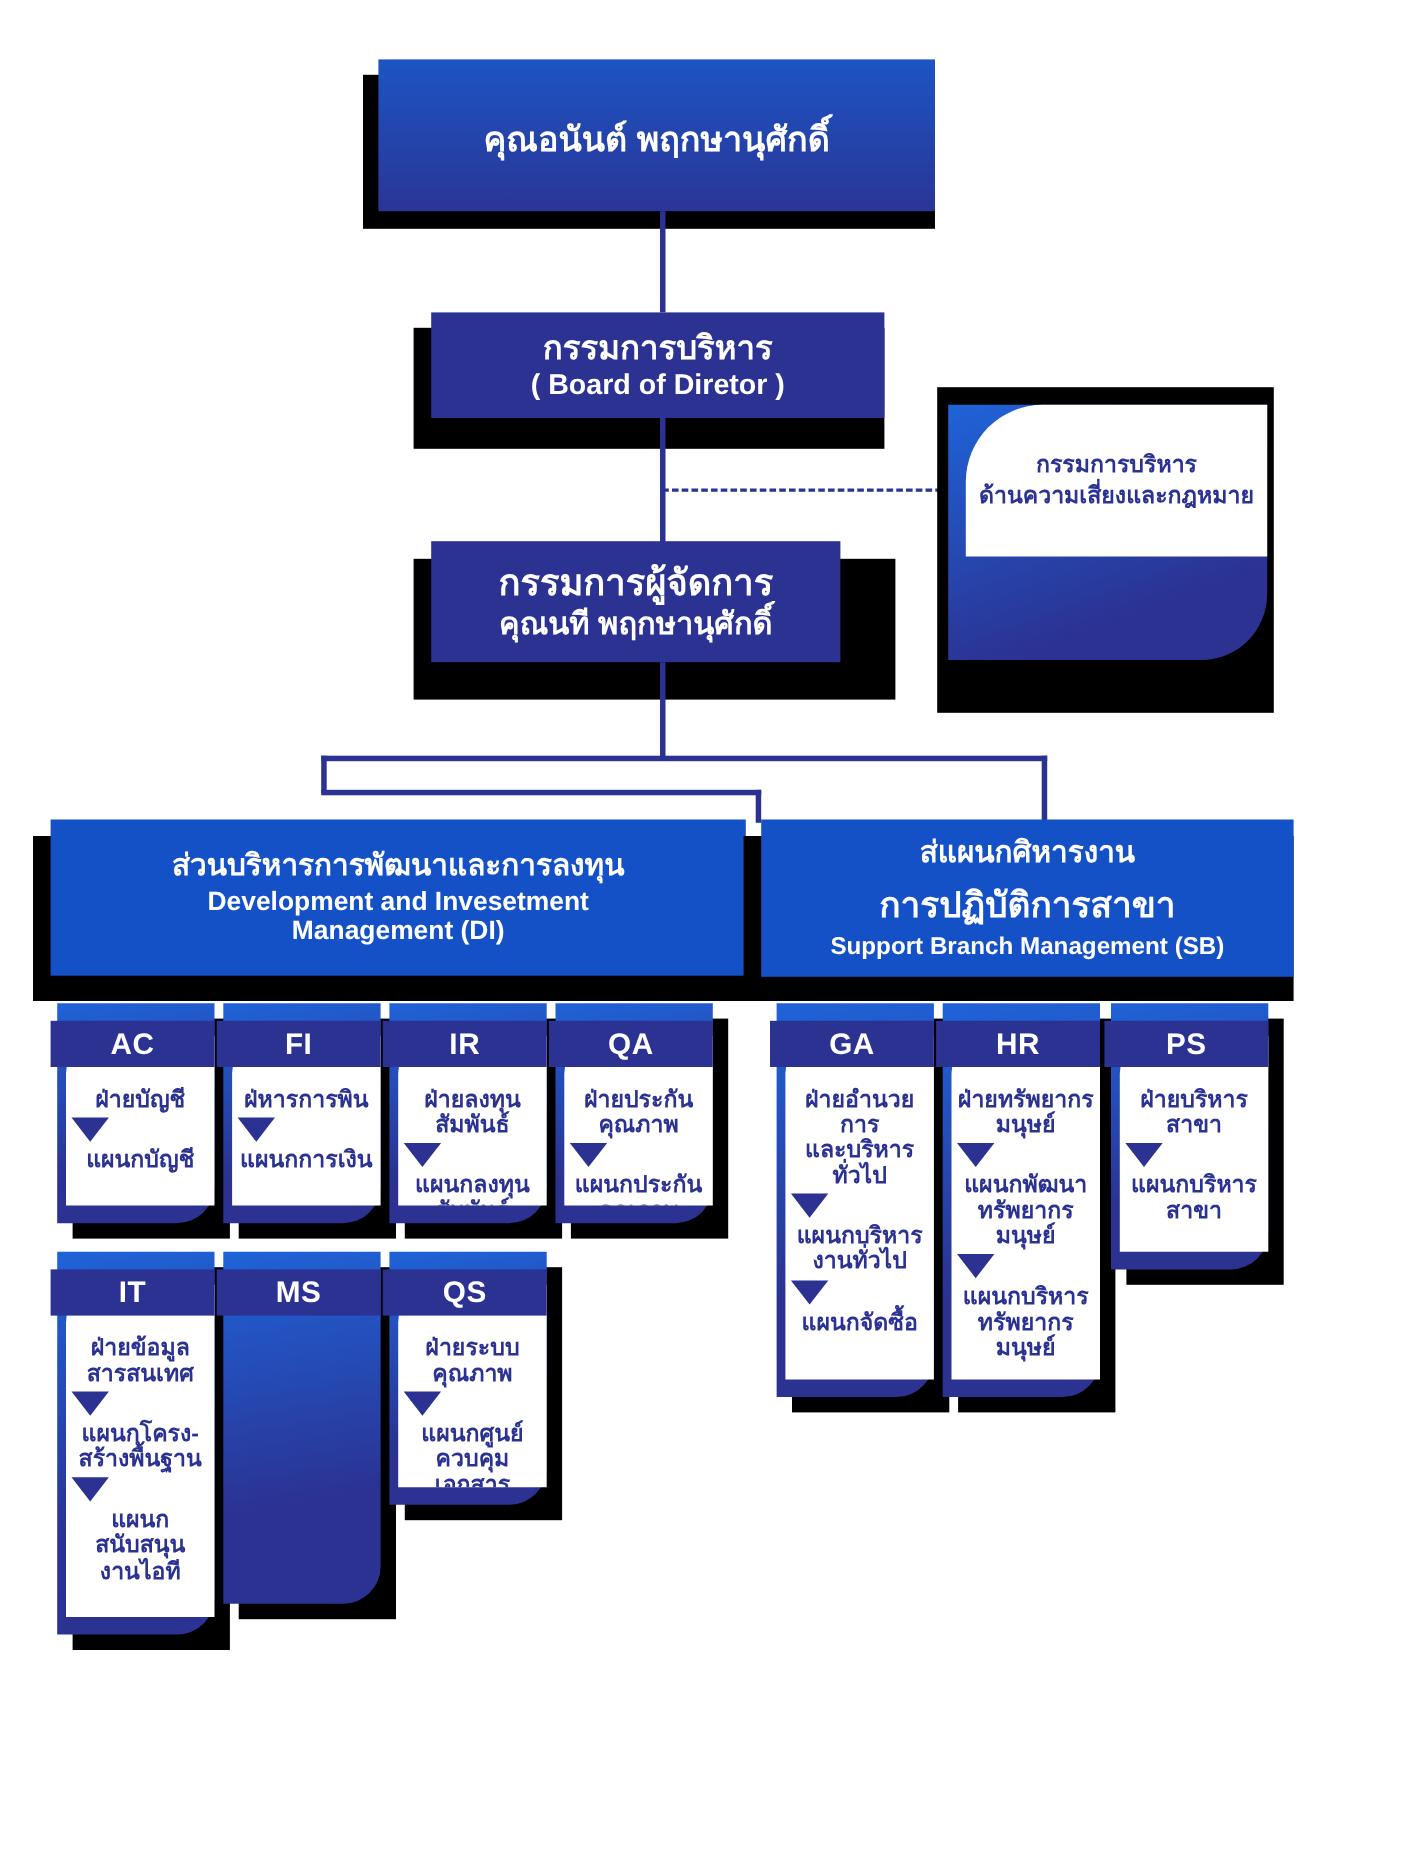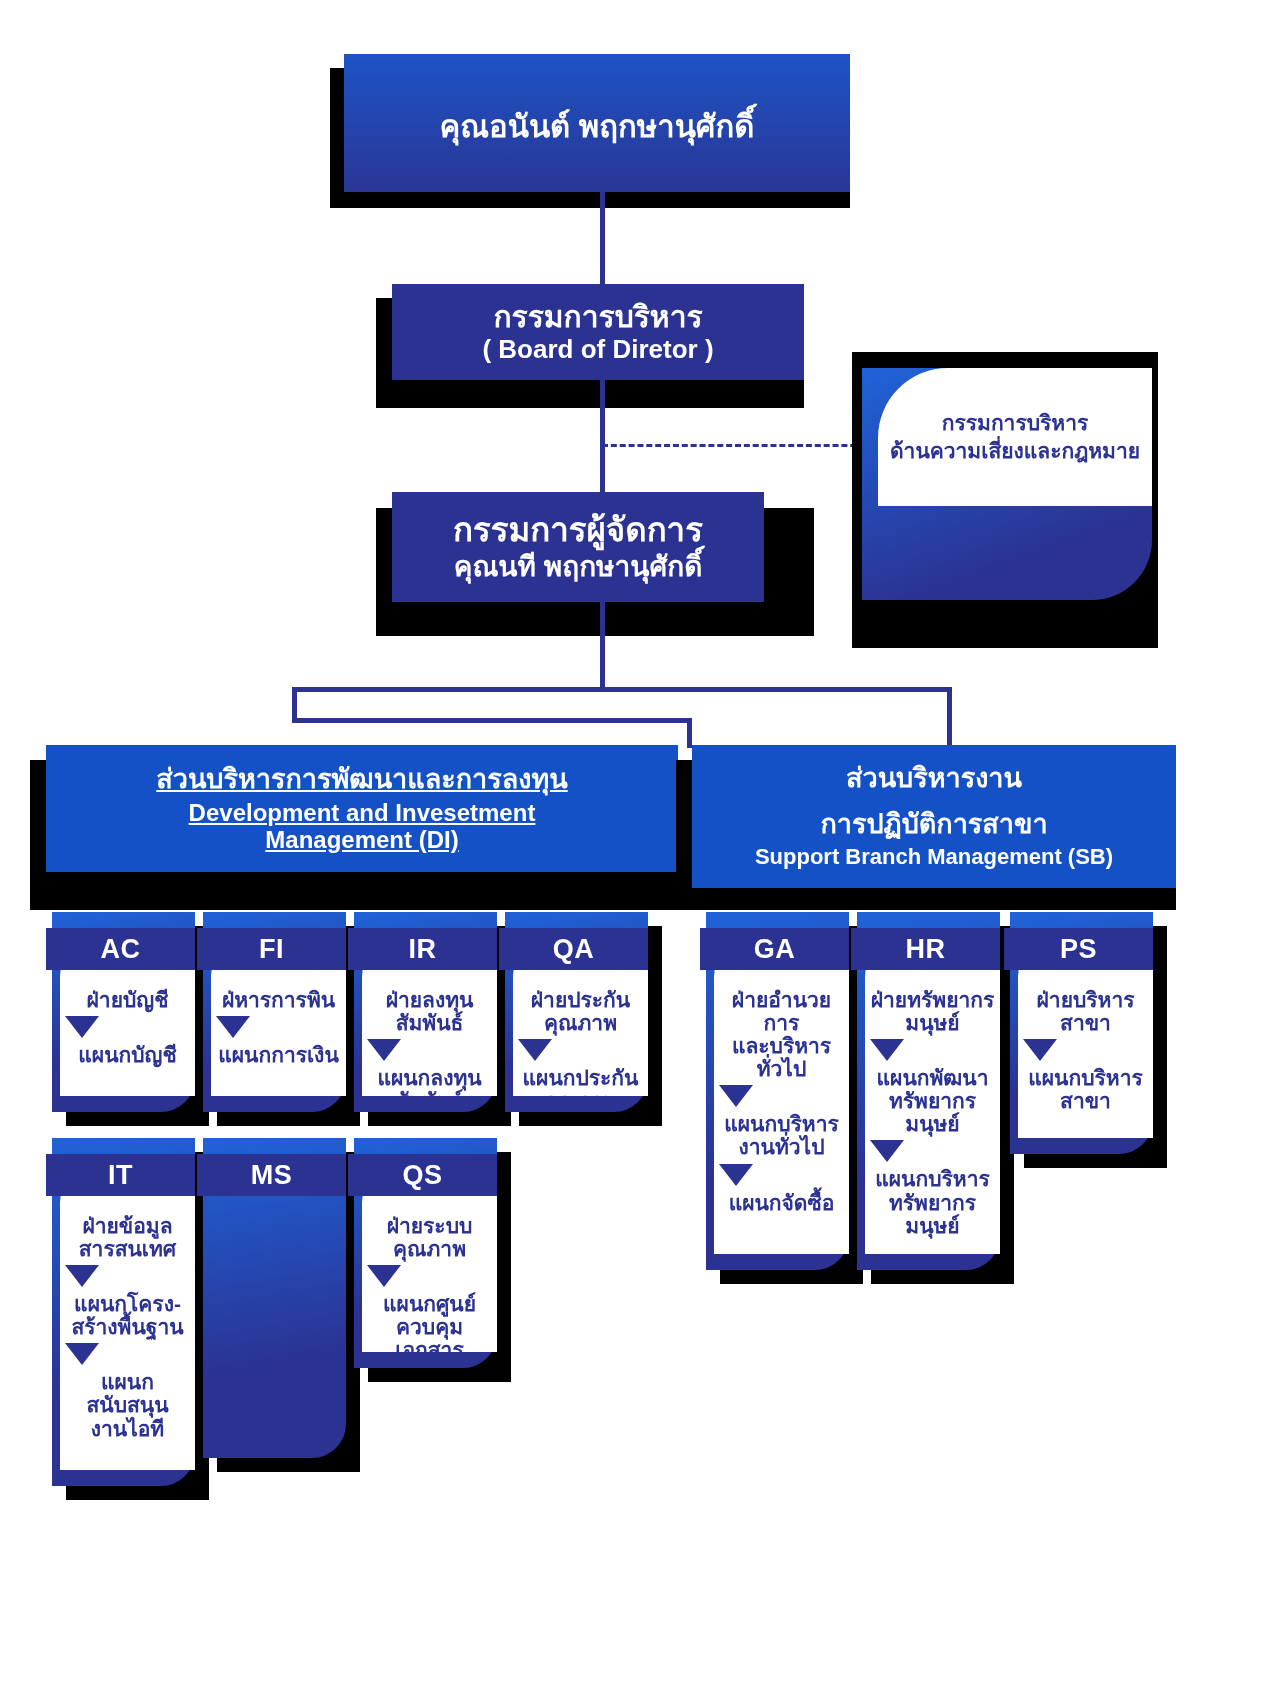--- a/index.html
+++ b/index.html
@@ -133,30 +133,30 @@
   </div>
 
   <div class="line" style="left:600px; top:602px; width:5px; height:88px;"></div>
   <div class="line" style="left:292px; top:687px; width:660px; height:5px;"></div>
   <div class="line" style="left:292px; top:687px; width:5px; height:34px;"></div>
   <div class="line" style="left:292px; top:718px; width:400px; height:5px;"></div>
   <div class="line" style="left:687px; top:718px; width:5px; height:30px;"></div>
   <div class="line" style="left:947px; top:687px; width:5px; height:60px;"></div>
 
   <div class="shadowplate" style="left:30px; top:760px; width:648px; height:150px;"></div>
-  <div class="box box-div" style="left:46px; top:745px; width:632px; height:127px;text-decoration:underline;">
+  <div class="box box-div" style="left:46px; top:745px; width:632px; height:142px;">
     <div class="th" style="font-size:27px;">ส่วนบริหารการพัฒนาและการลงทุน</div>
     <div class="en" style="font-size:24px; margin-top:6px;">Development and Invesetment</div>
     <div class="en" style="font-size:24px;">Management (DI)</div>
   </div>
 
   <div class="shadowplate" style="left:676px; top:760px; width:500px; height:150px;"></div>
   <div class="box box-div" style="left:692px; top:745px; width:484px; height:143px;">
-    <div class="th" style="font-size:27px;">ส่วนบริหารงาน</div>
-    <div class="th" style="font-size:27px;margin-top:16px;">การปฏิบัติการสาขา</div>
+    <div class="th" style="font-size:27px;">ส่แผนกศิหารงาน</div>
+    <div class="th" style="font-size:32px;margin-top:16px;">การปฏิบัติการสาขา</div>
     <div class="en" style="font-size:22px; margin-top:6px;">Support Branch Management (SB)</div>
   </div>
 
   <div id="cards-di-row1"></div>
   <div id="cards-di-row2"></div>
   <div id="cards-sb"></div>
 
 <div class="shadowplate" style="left: 66px; top: 926px; width: 143px; height: 200px;"></div>
     <div class="card" style="left: 52px; top: 912px; width: 143px; height: 200px;">
       <div class="card-back"></div>

